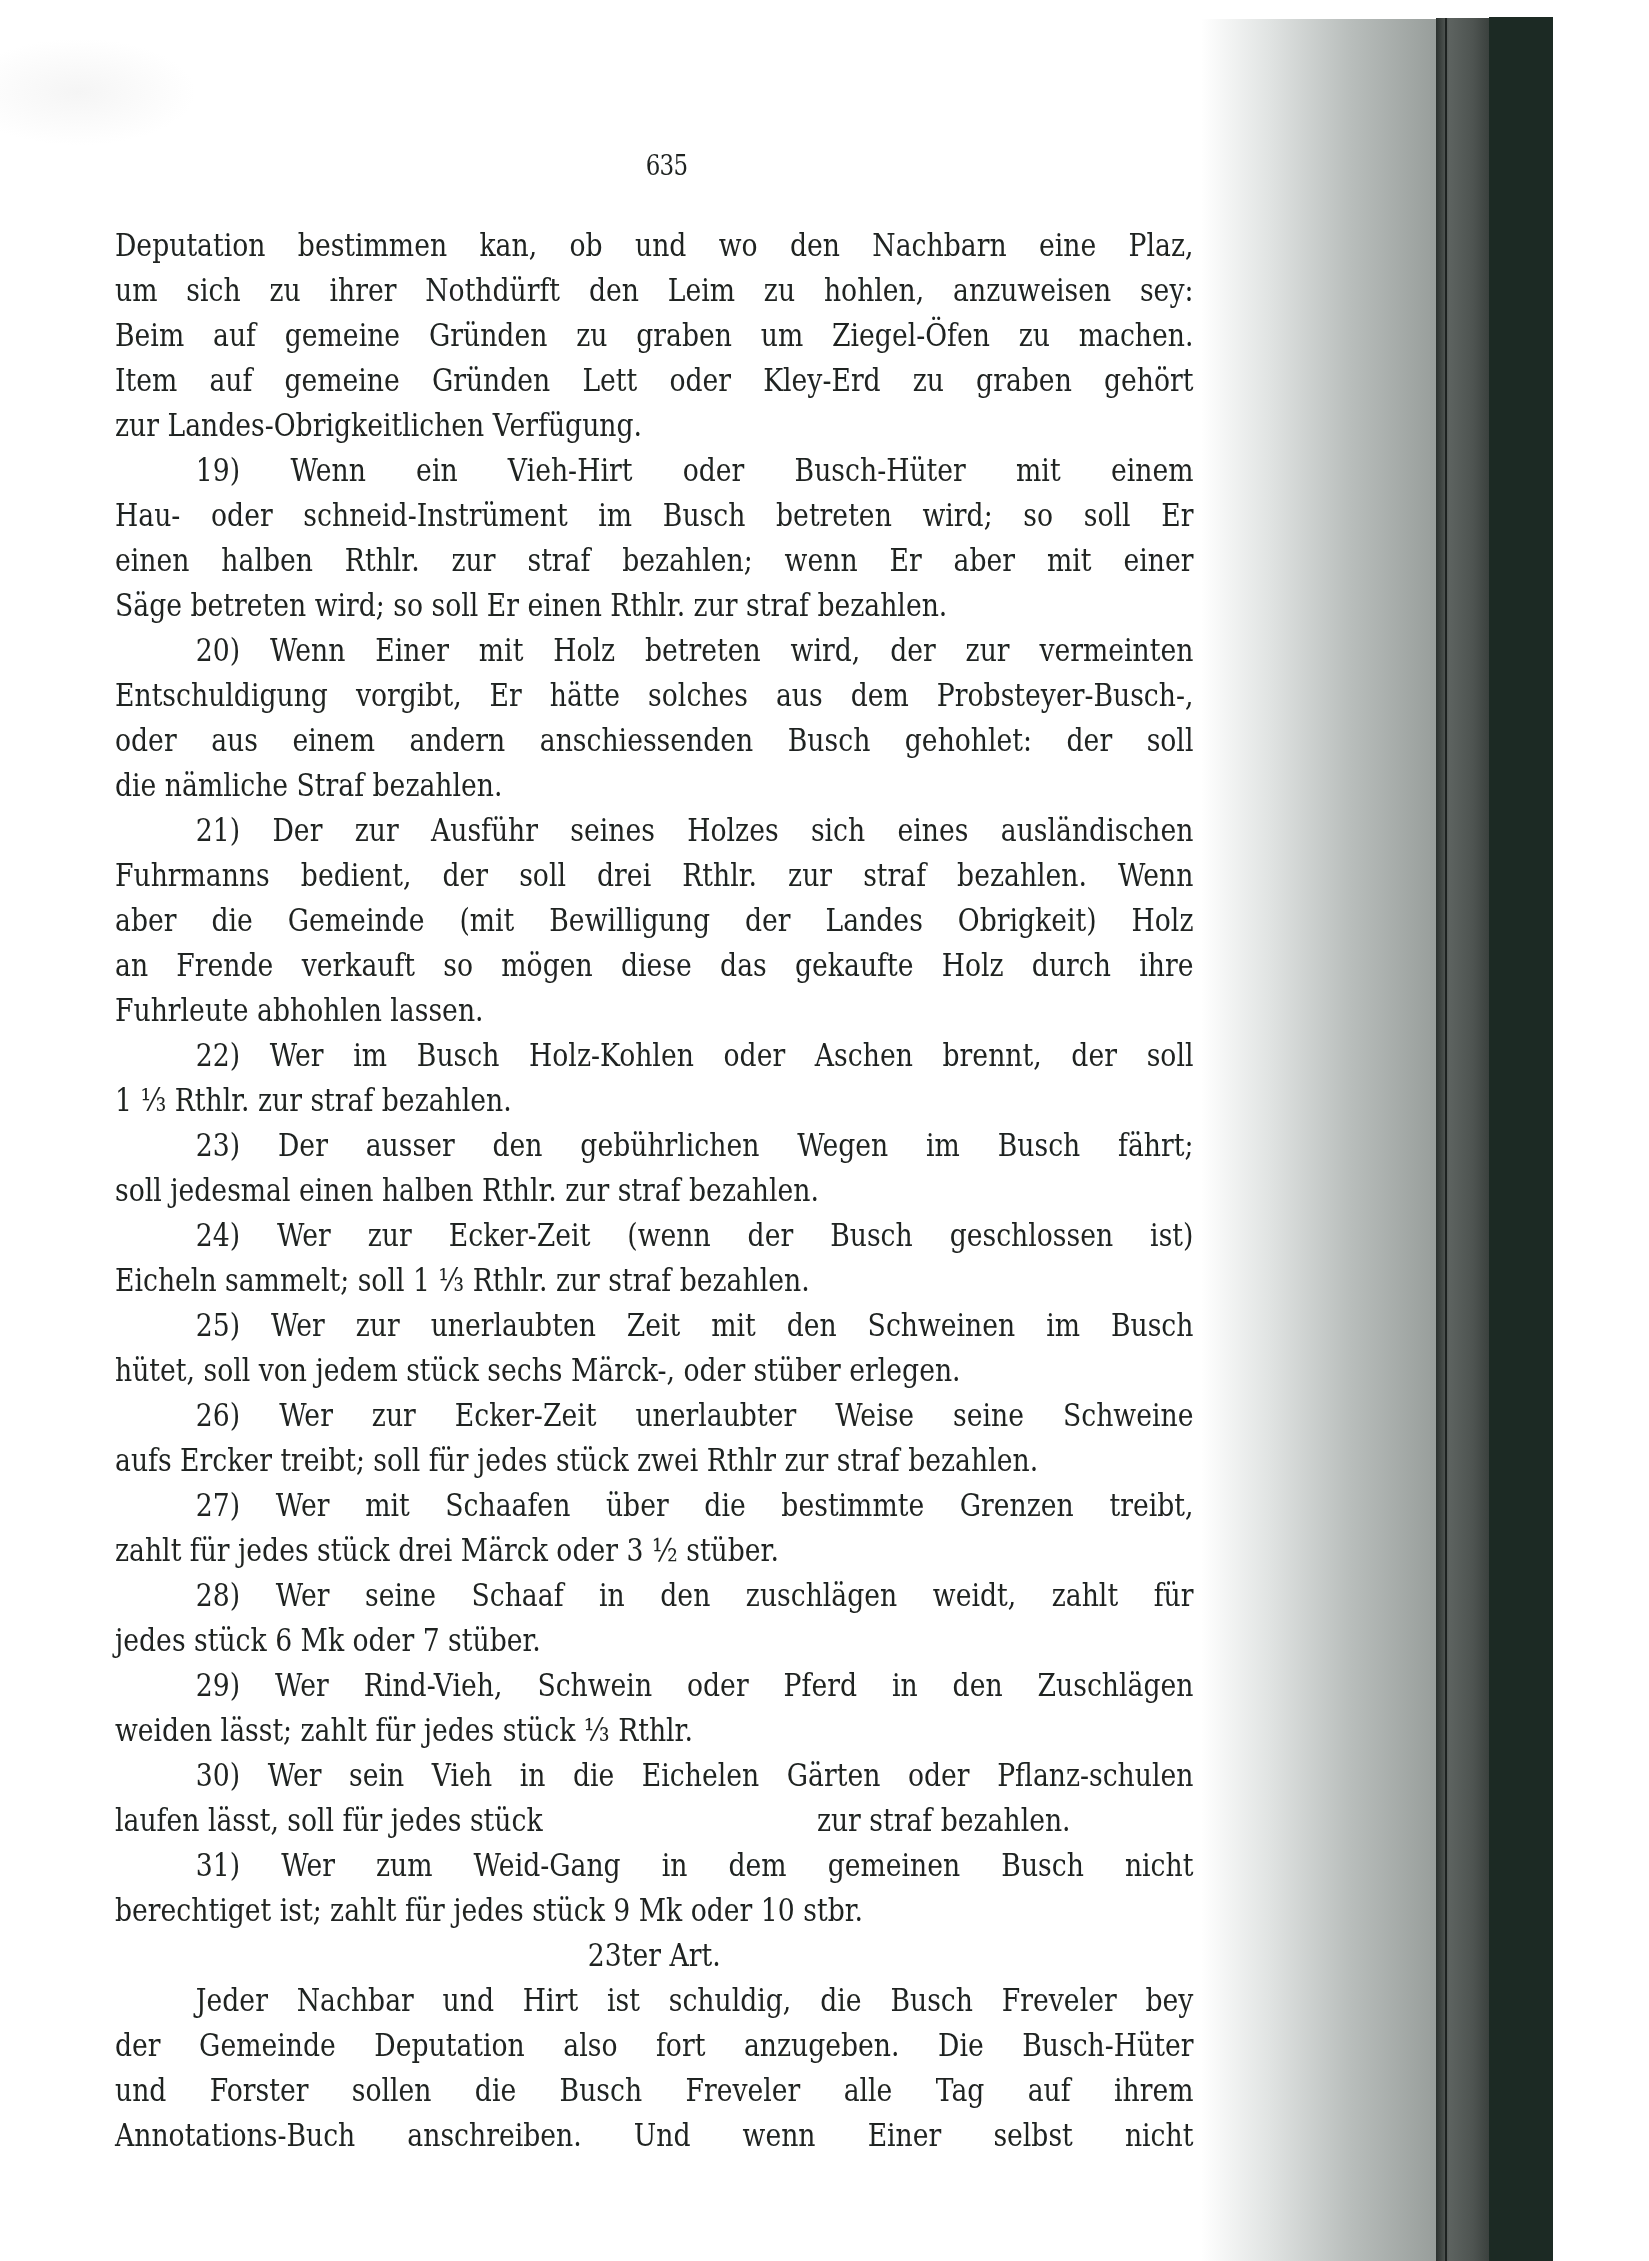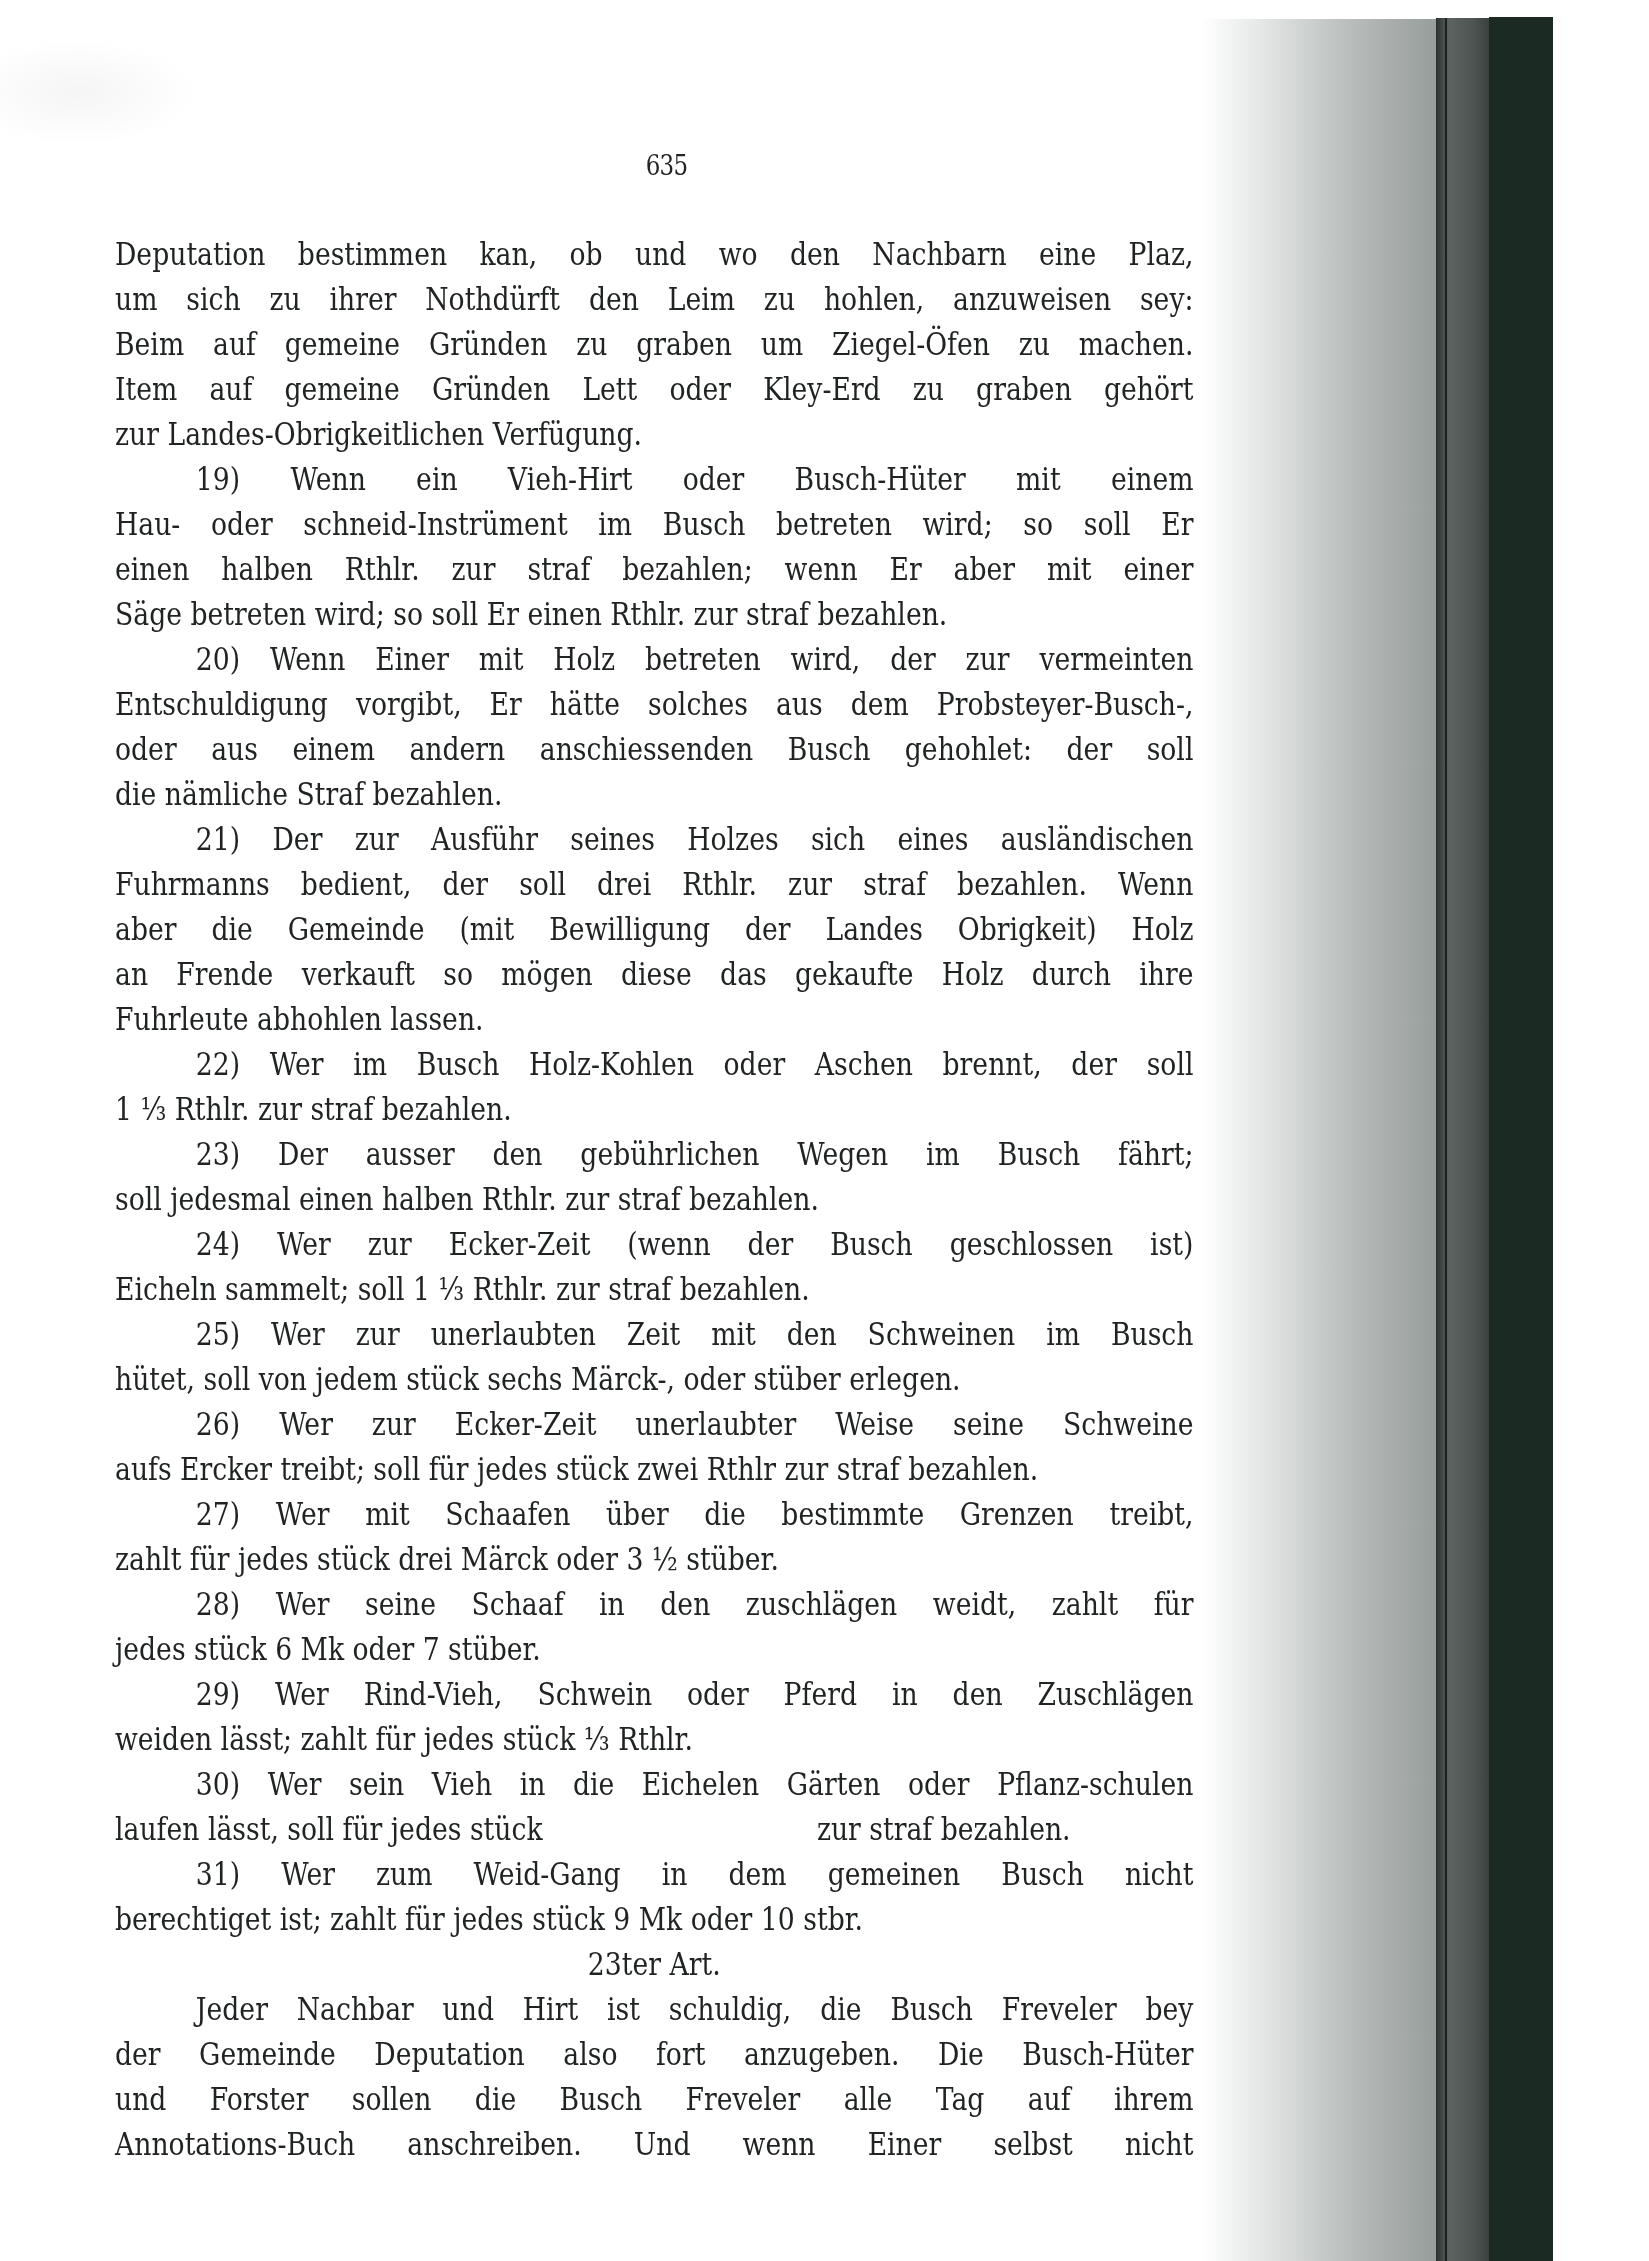--- a/index.html
+++ b/index.html
@@ -28,21 +28,21 @@
       width: 75px;
       text-align: center;
       font-size: 28px;
       letter-spacing: -0.9px;
       transform: scaleX(0.82);
       transform-origin: center;
     }
     .text-block {
       position: absolute;
       left: 115px;
-      top: 232px;
+      top: 223px;
       width: 1079px;
     }
     .line {
       height: 45px;
       line-height: 45px;
       font-size: 31px;
       white-space: nowrap;
       text-align: justify;
       text-align-last: justify;
       transform: scaleX(0.86);

